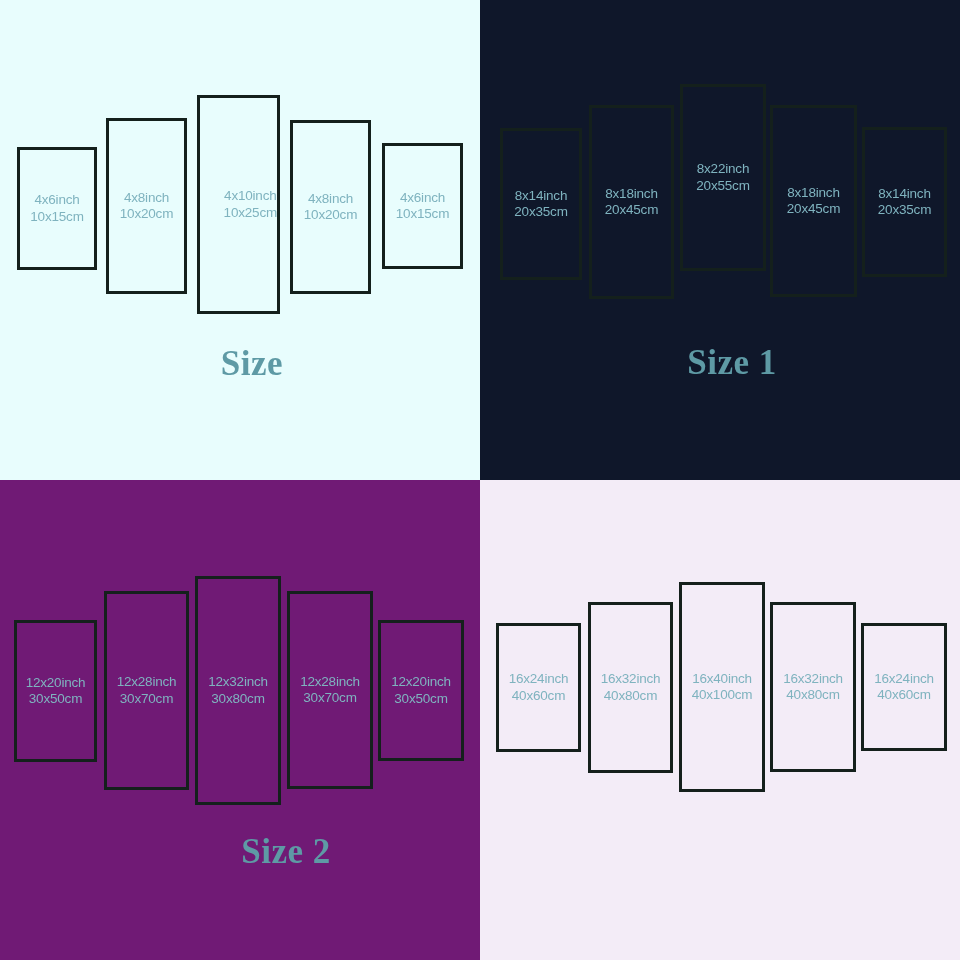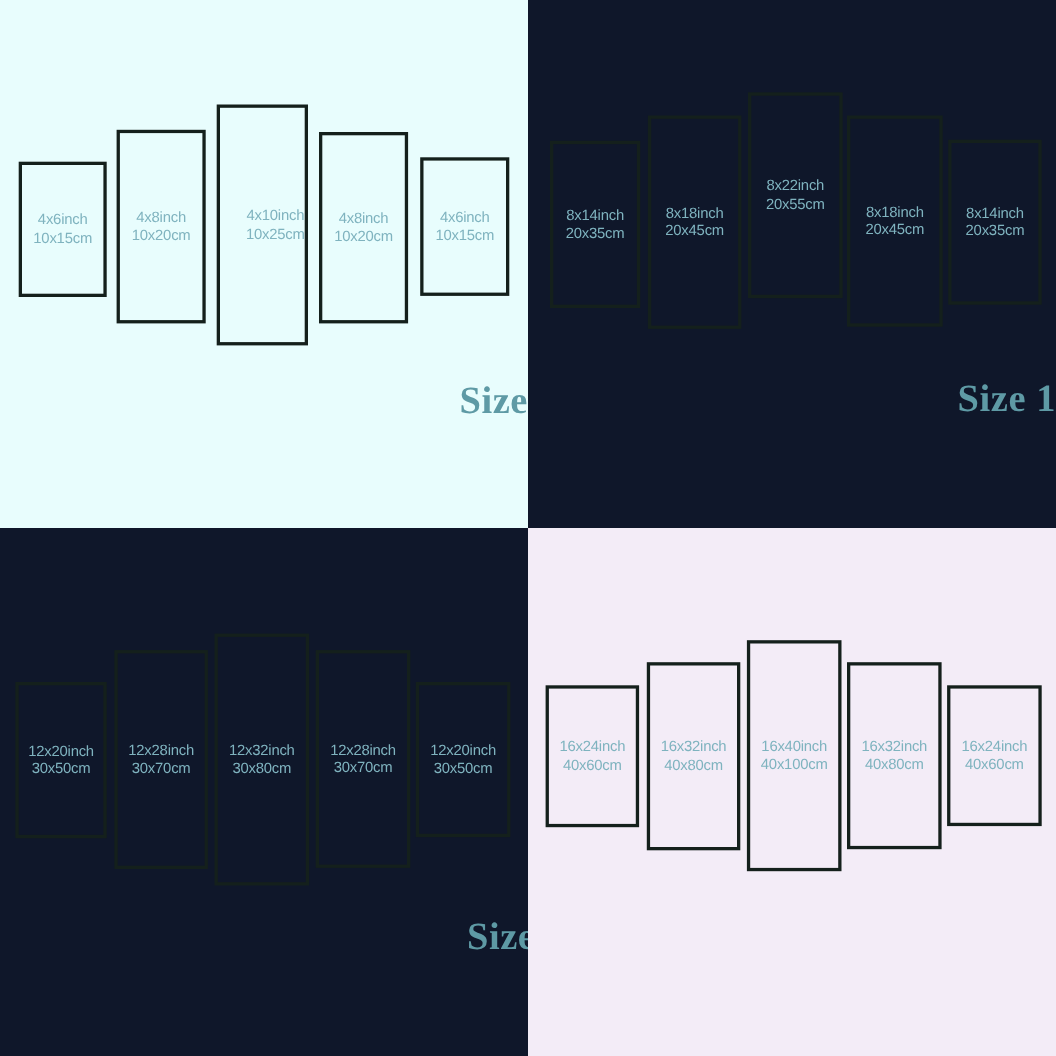--- a/index.html
+++ b/index.html
@@ -52,27 +52,28 @@
     white-space: nowrap;
     user-select: none;
   }
   .panel-label .ln {
     display: block;
   }
   .q-title {
     position: absolute;
     left: 0;
     width: 480px;
-    text-align: right;
+    text-align: center;
     font-family: "Liberation Serif", serif;
     font-weight: bold;
     font-size: 35px;
     color: #5e9aa5;
     letter-spacing: 0.5px;
     user-select: none;
+    padding-left: 12px;
   }
 </style>
 </head>
 <body>
 
 <div id="page">
 
 <div class="quadrant q-tl" style="background: rgb(232, 253, 253);">
       <div class="panels">
         <div class="panel" style="left: 17px; top: 147px; width: 80px; height: 123px; border-color: rgb(20, 32, 28);">
@@ -136,21 +137,21 @@
         </div>
         <div class="panel" style="left: 382px; top: 127px; width: 85px; height: 150px; border-color: rgb(20, 32, 28);">
           <div class="panel-label" style="color: rgb(127, 179, 191);">
             <span class="ln">8x14inch</span>
             <span class="ln">20x35cm</span>
           </div>
         </div>
       </div>
       <div class="q-title" style="top: 343px; color: rgb(94, 154, 165);">Size 1</div>
     </div>
-    <div class="quadrant q-bl" style="background: #0f172a;">
+    <div class="quadrant q-bl" style="background: #701a75;">
       <div class="panels">
         <div class="panel" style="left: 14px; top: 140px; width: 83px; height: 142px; border-color: rgb(20, 32, 28);">
           <div class="panel-label" style="color: rgb(127, 179, 191);">
             <span class="ln">12x20inch</span>
             <span class="ln">30x50cm</span>
           </div>
         </div>
         <div class="panel" style="left: 104px; top: 111px; width: 85px; height: 199px; border-color: rgb(20, 32, 28);">
           <div class="panel-label" style="color: rgb(127, 179, 191);">
             <span class="ln">12x28inch</span>

